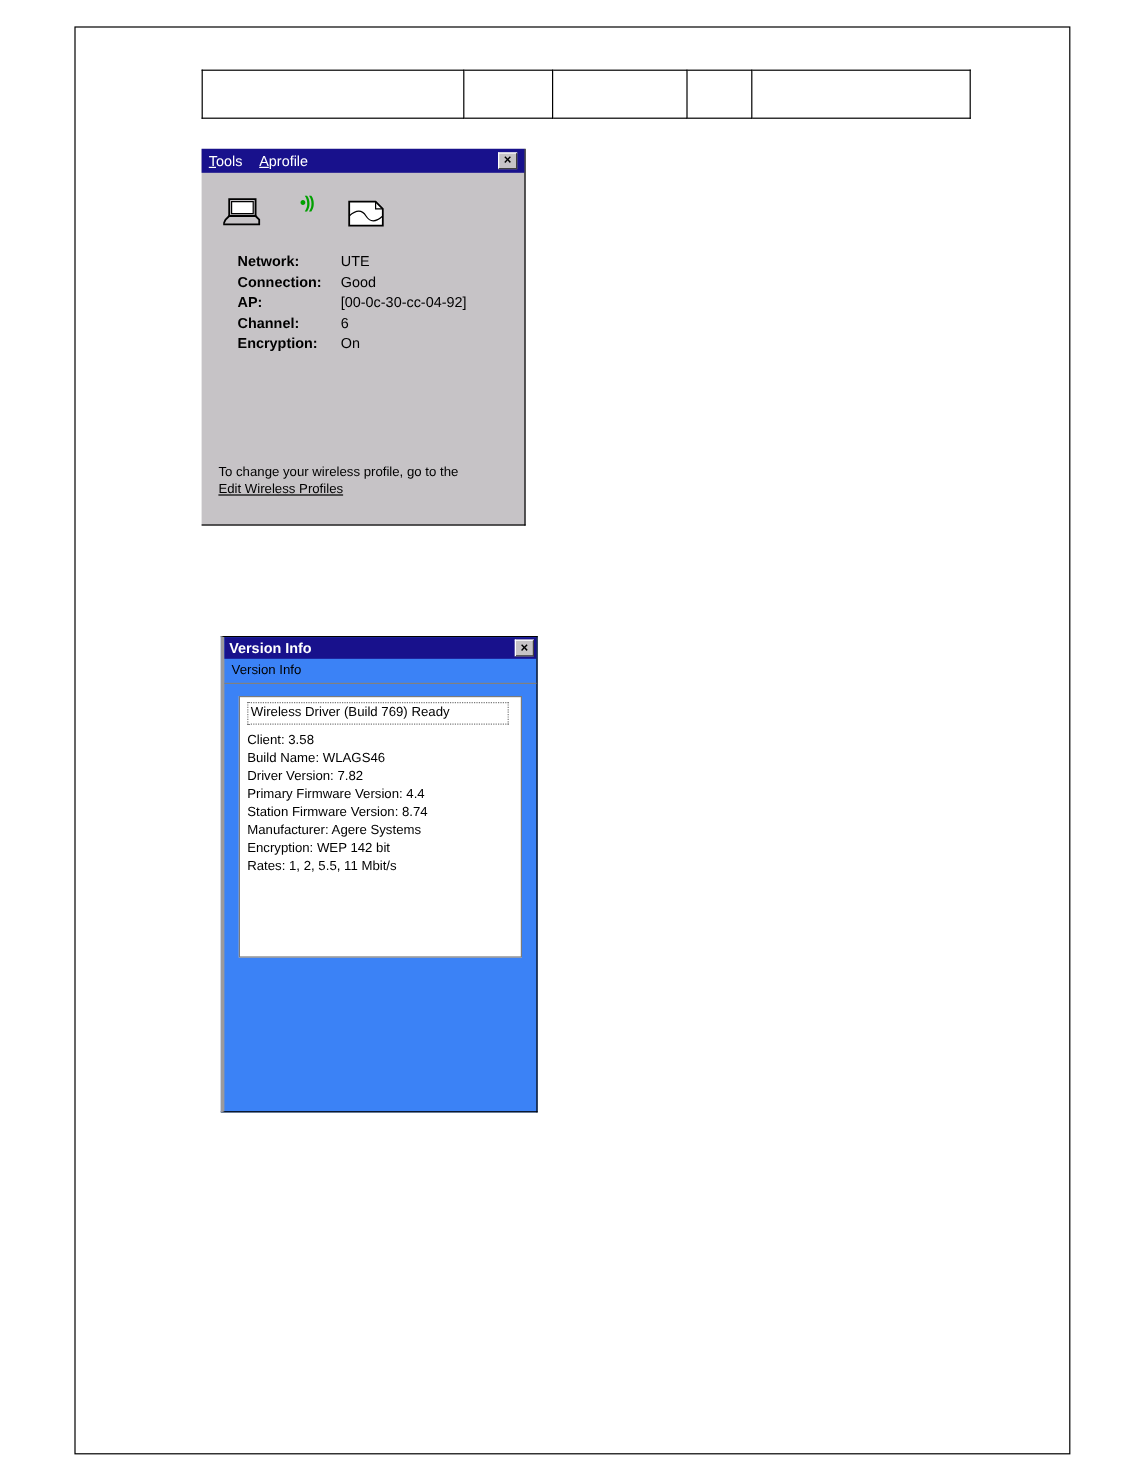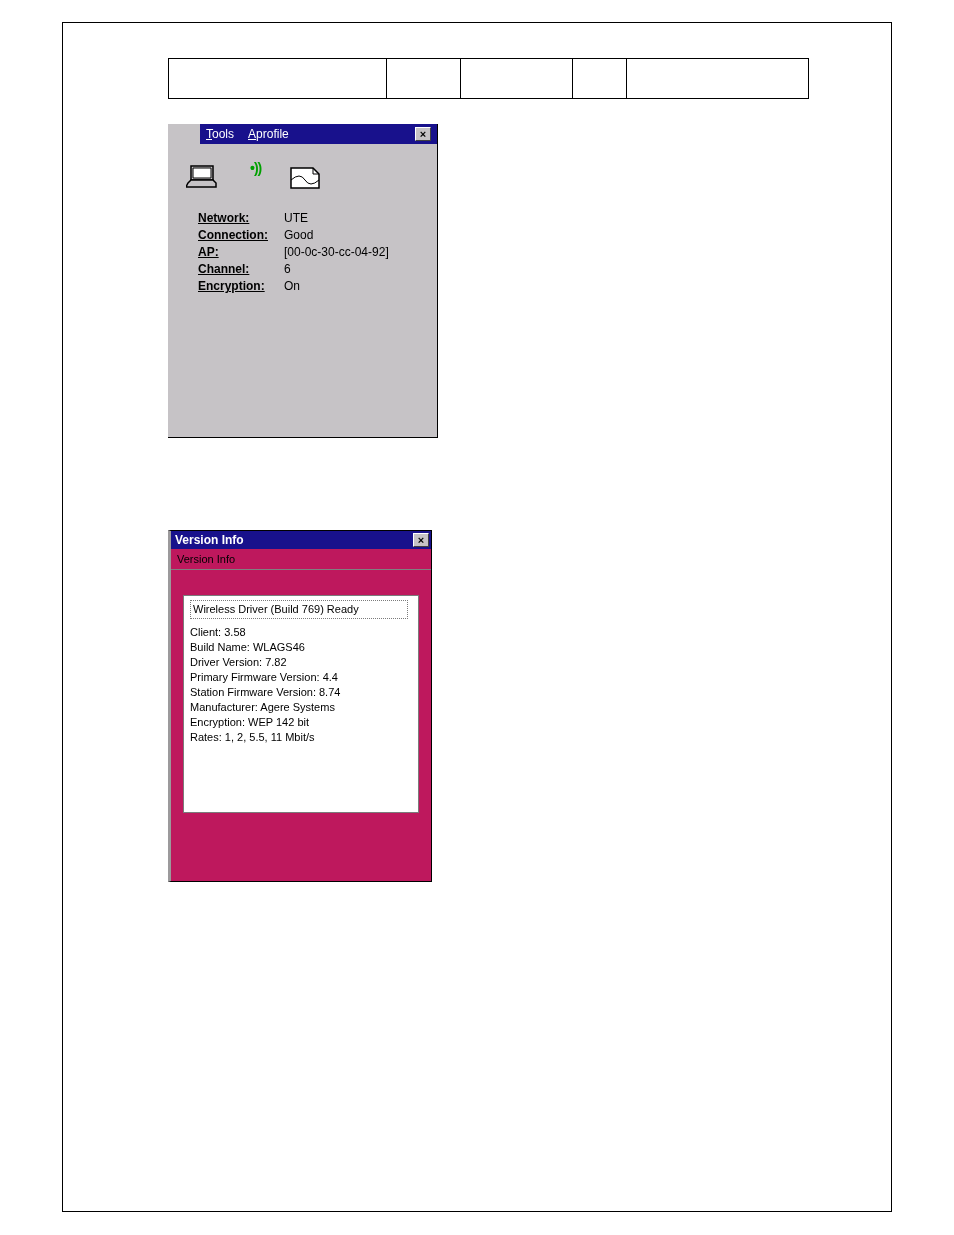--- a/index.html
+++ b/index.html
@@ -51,21 +51,20 @@
     border-bottom: 1px solid #000;
   }
   .menubar {
     height: 20px;
     background: #18118c;
     display: flex;
     align-items: center;
     padding: 0 6px;
     color: #fff;
     font-size: 12px;
-    margin-left: 32px;
   }
   .menubar .menu-item { margin-right: 14px; cursor: default; }
   .menubar .ul { text-decoration: underline; }
   .menubar-spacer { flex: 1; }
   .menubar .close-btn {
     width: 16px; height: 14px;
     background: #c6c3c6;
     border-top: 1px solid #fff;
     border-left: 1px solid #fff;
     border-right: 1px solid #404040;
@@ -87,40 +86,40 @@
   }
   .laptop-icon svg { display: block; }
   .signal-icon { color: #00a000; font-size: 14px; font-weight: bold; letter-spacing: -1px; margin-top: -18px; }
   .doc-icon svg { display: block; }
   .kv {
     margin-left: 16px;
     font-size: 12px;
     line-height: 17px;
   }
   .kv .row { display: flex; }
-  .kv .k { width: 86px; font-weight: bold; text-decoration: underline; }
+  .kv .k { width: 86px; font-weight: bold; }
   .kv .v { }
   .footer-text {
     position: absolute;
     left: 14px;
     bottom: 22px;
     font-size: 11px;
     color: #000;
     line-height: 14px;
   }
   .footer-text .lnk { text-decoration: underline; cursor: default; }
 
   
   .win2 {
     position: absolute;
-    left: 168px;
+    left: 184px;
     top: 530px;
     width: 264px;
-    height: 352px;
-    background: #be185d;
+    height: 397px;
+    background: #3b82f6;
     border: 1px solid #000;
     border-left: 3px solid #9c9a9c;
   }
   .titlebar {
     height: 18px;
     background: #18118c;
     display: flex;
     align-items: center;
     padding: 0 2px 0 4px;
     color: #fff;
@@ -138,21 +137,21 @@
     display: flex; align-items: center; justify-content: center;
     color: #000; font-weight: bold; font-size: 11px;
     font-family: Arial, sans-serif;
   }
   .win2 .subhead {
     padding: 4px 6px;
     font-size: 11px;
     border-bottom: 1px solid #808080;
   }
   .info-panel {
-    margin: 25px 12px;
+    margin: 10px 12px;
     background: #fff;
     border: 1px solid #7b7b7b;
     padding: 4px 6px 10px 6px;
     font-size: 11px;
     line-height: 15px;
     height: 218px;
   }
   .info-panel .status-line {
     border: 1px dotted #7b7b7b;
     padding: 1px 2px;
@@ -226,20 +225,24 @@
         </div>
         <div class="row">
           <span class="k">Channel:</span>
           <span class="v">6</span>
         </div>
         <div class="row">
           <span class="k">Encryption:</span>
           <span class="v">On</span>
         </div>
       </div>
+      <div class="footer-text">
+        <span>To change your wireless profile, go to the</span><br>
+        <span class="lnk">Edit Wireless Profiles</span>
+      </div>
     </div>
   </div>
 
   <div class="win2">
     <div class="titlebar">
       <span>Version Info</span>
       <span class="tb-spacer"></span>
       <span class="close-btn2">×</span>
     </div>
     <div class="subhead">Version Info</div>

